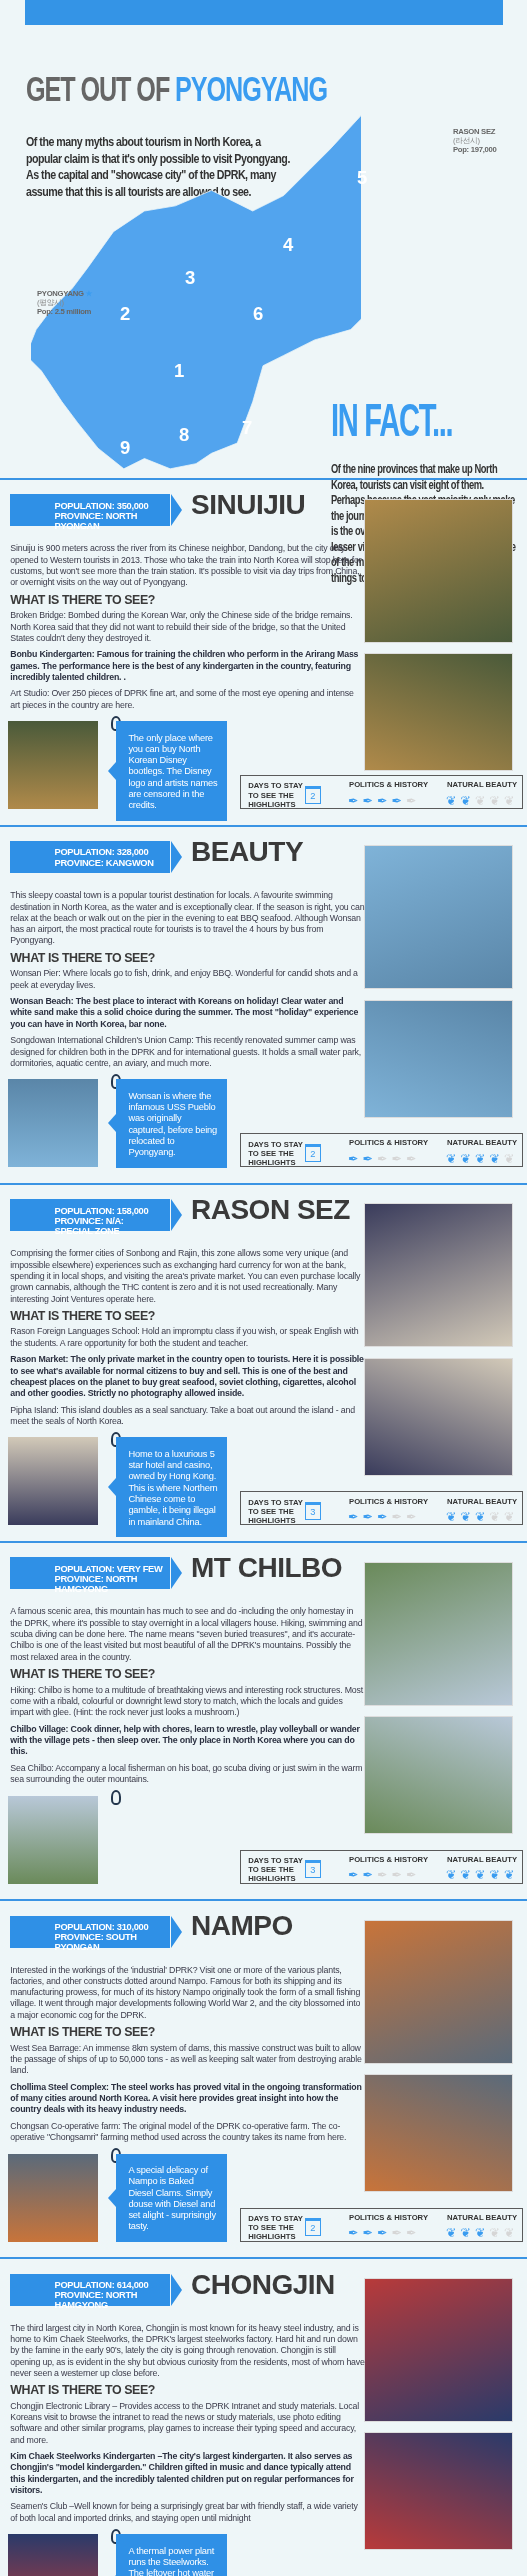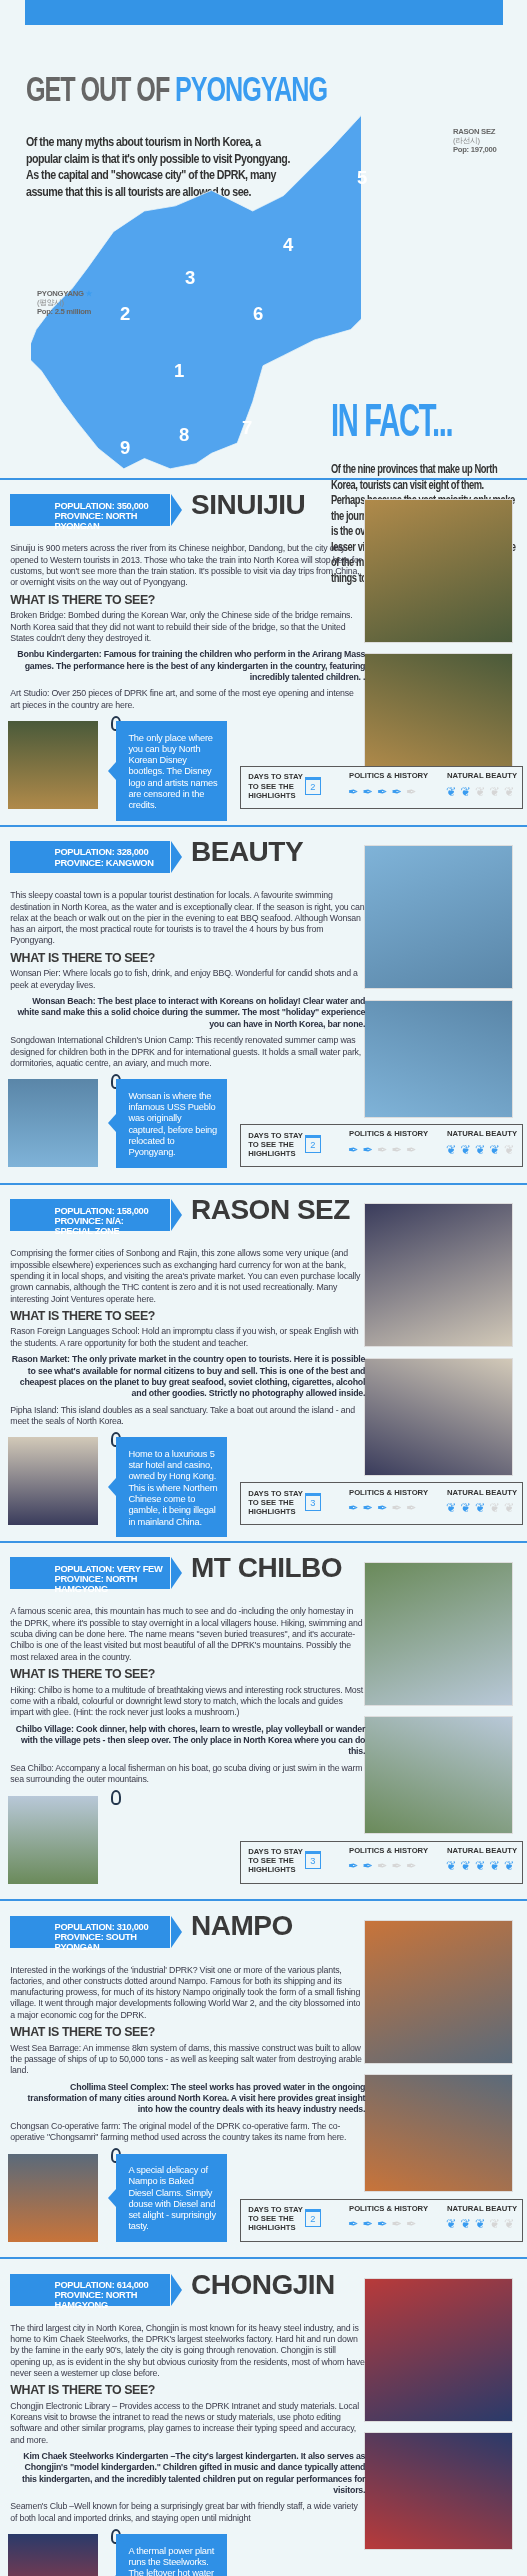--- a/index.html
+++ b/index.html
@@ -18,29 +18,29 @@
   .infact-text { position: absolute; left: 331px; top: 459px; width: 258px; font-size: 13px; line-height: 15.5px; font-weight: bold; color: #333; letter-spacing: -0.6px; transform: scaleX(0.72); transform-origin: left; }
 
   .divider { height: 2.1px; background: #3a94e4; margin: 0; }
   .section { position: relative; padding: 14.4px 0 15.5px 0; }
   .tag { position: absolute; left: 10.3px; width: 160px; height: 32px; background: #2f90e6; color: #fff; font-weight: bold; font-size: 9.3px; line-height: 10.3px; padding: 6.2px 7.2px; letter-spacing: -0.3px; }
   .tag::after { content: ""; position: absolute; right: -11.3px; top: 0; border-top: 16px solid transparent; border-bottom: 16px solid transparent; border-left: 11.3px solid #2f90e6; }
   .tag span { display: block; padding-left: 37px; }
   .city-name { position: absolute; left: 191px; font-size: 28px; font-weight: bold; color: #3a3a3a; letter-spacing: -0.5px; }
   .body-col { position: relative; margin-left: 10.3px; width: 355px; font-size: 8.8px; line-height: 11.3px; color: #3b3b4a; letter-spacing: -0.2px; }
   .body-col p { margin-bottom: 5.2px; }
-  .body-col .bold { font-weight: bold; color: #2b3040; text-align: right; }
+  .body-col .bold { font-weight: bold; color: #2b3040; }
   .what { font-size: 12.4px; font-weight: bold; color: #3a3a3a; margin: 6.2px 0 4.1px; letter-spacing: -0.4px; }
   .photo { position: absolute; right: 15.5px; width: 149px; border: 0.5px solid #ddd; }
   .tip-row { position: relative; height: 88px; margin-top: 10.3px; }
   .tip-img { position: absolute; left: 7.7px; width: 90px; height: 88px; }
   .bulb { position: absolute; left: 111px; top: -5.2px; width: 10.3px; height: 14.4px; border: 2.1px solid #23364d; border-radius: 50% 50% 40% 40%; }
   .tip { position: absolute; left: 116px; top: 0; width: 111px; min-height: 77px; background: #2f90e6; color: #fff; font-size: 9.3px; line-height: 11.3px; padding: 11.3px 7.2px 9.3px 12.4px; letter-spacing: -0.2px; }
   .tip::before { content: ""; position: absolute; left: -8.2px; top: 50%; margin-top: -9.3px; border-top: 9.3px solid transparent; border-bottom: 9.3px solid transparent; border-right: 8.2px solid #2f90e6; }
-  .rating { position: absolute; left: 240px; bottom: 0; width: 283px; height: 43px; border: 1.5px solid #5a5a5a; background: #eef6f8; margin-top: 15px; }
+  .rating { position: absolute; left: 240px; bottom: 0; width: 283px; height: 34px; border: 1.5px solid #5a5a5a; background: #eef6f8; margin-top: 15px; }
   .r-days { position: absolute; left: 7.2px; top: 5.2px; font-size: 7.7px; font-weight: bold; line-height: 9.3px; color: #333; width: 57px; }
   .cal { position: absolute; left: 64px; top: 9.3px; width: 15.5px; height: 18.5px; border: 1px solid #3a9cf0; border-top-width: 3.1px; color: #3a9cf0; font-size: 9.3px; text-align: center; line-height: 14.4px; }
   .r-cat { position: absolute; top: 4.1px; font-size: 7.7px; font-weight: bold; color: #333; white-space: nowrap; }
   .icons { position: absolute; top: 17.5px; display: flex; gap: 2.1px; }
   .ico { width: 12.4px; height: 15.5px; font-size: 12.4px; line-height: 15.5px; text-align: center; color: #3a9cf0; }
   .ico.off { color: #d6d6d6; }
 </style>
 </head>
 <body>
 
@@ -255,21 +255,21 @@
         <span>POPULATION: 310,000</span>
         <span>PROVINCE: SOUTH PYONGAN</span>
       </div>
       <h2 class="city-name" style="top:9.3px">NAMPO</h2>
       <div class="photo" style="top:18.5px;height:144px;background:linear-gradient(160deg,#c8743a,#5a6a7a)"></div>
       <div class="photo" style="top:173px;height:118px;background:linear-gradient(200deg,#5a6a7a,#c8743a)"></div>
       <div class="body-col" style="padding-top:49px">
         <p>Interested in the workings of the 'industrial' DPRK? Visit one or more of the various plants, factories, and other constructs dotted around Nampo. Famous for both its shipping and its manufacturing prowess, for much of its history Nampo originally took the form of a small fishing village. It went through major developments following World War 2, and the city blossomed into a major economic cog for the DPRK.</p>
         <div class="what">WHAT IS THERE TO SEE?</div>
         <p class="">West Sea Barrage: An immense 8km system of dams, this massive construct was built to allow the passage of ships of up to 50,000 tons - as well as keeping salt water from destroying arable land.</p>
-        <p class="bold">Chollima Steel Complex: The steel works has proved water in the ongoing transformation of many cities around North Korea. A visit here provides great insight into how the country deals with its heavy industry needs.</p>
+        <p class="bold">Chollima Steel Complex: The steel works has proved vital in the ongoing transformation of many cities around North Korea. A visit here provides great insight into how the country deals with its heavy industry needs.</p>
         <p class="">Chongsan Co-operative farm: The original model of the DPRK co-operative farm. The co-operative "Chongsamri" farming method used across the country takes its name from here.</p>
       </div>
       <div class="tip-row">
         <div class="tip-img" style="background:linear-gradient(180deg,#5a6a7a,#c8743a)"></div>
         <div class="bulb"></div>
         <div class="tip">A special delicacy of Nampo is Baked Diesel Clams. Simply douse with Diesel and set alight - surprisingly tasty.</div>
         <div class="rating">
           <div class="r-days">DAYS TO STAY TO SEE THE HIGHLIGHTS</div>
           <div class="cal"><span>2</span></div>
           <div class="r-cat" style="left:108px">POLITICS &amp; HISTORY</div>

